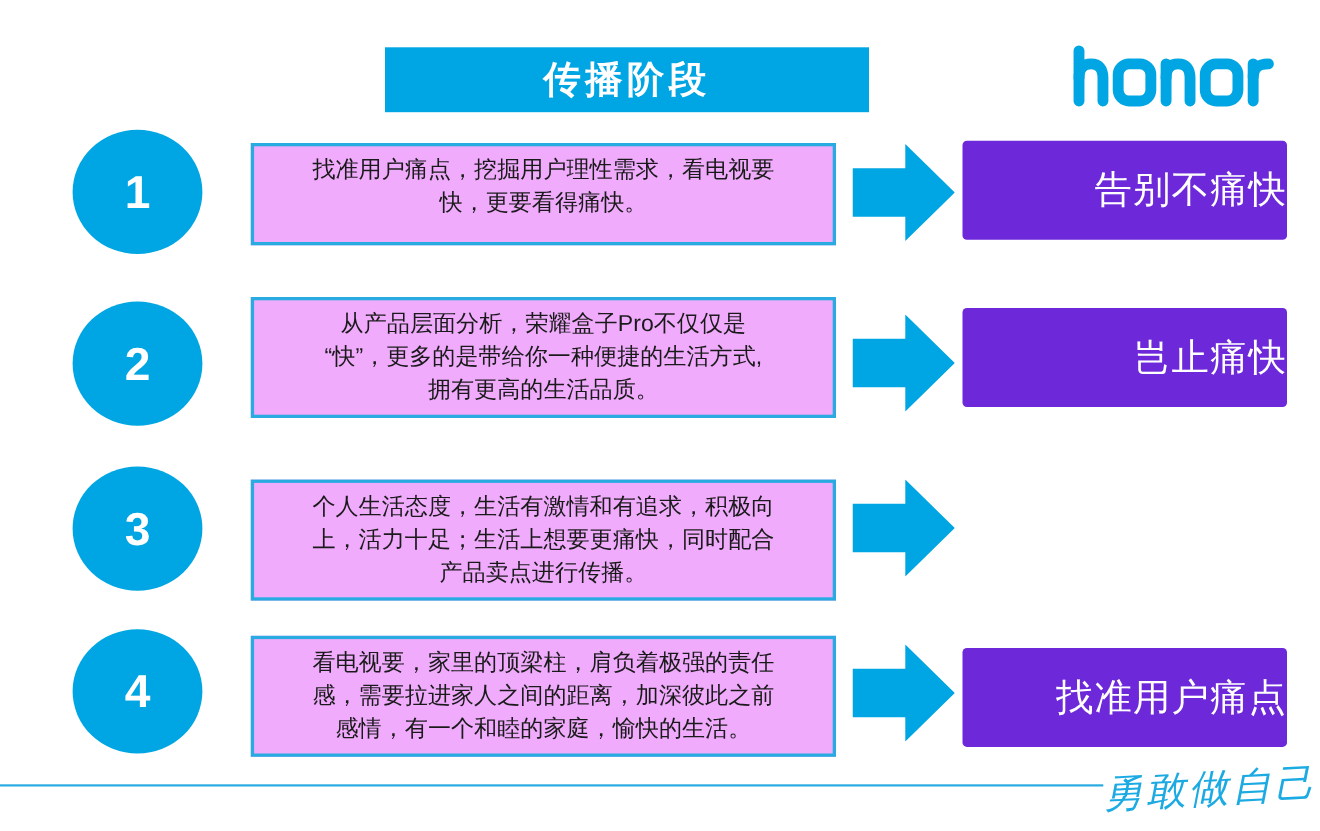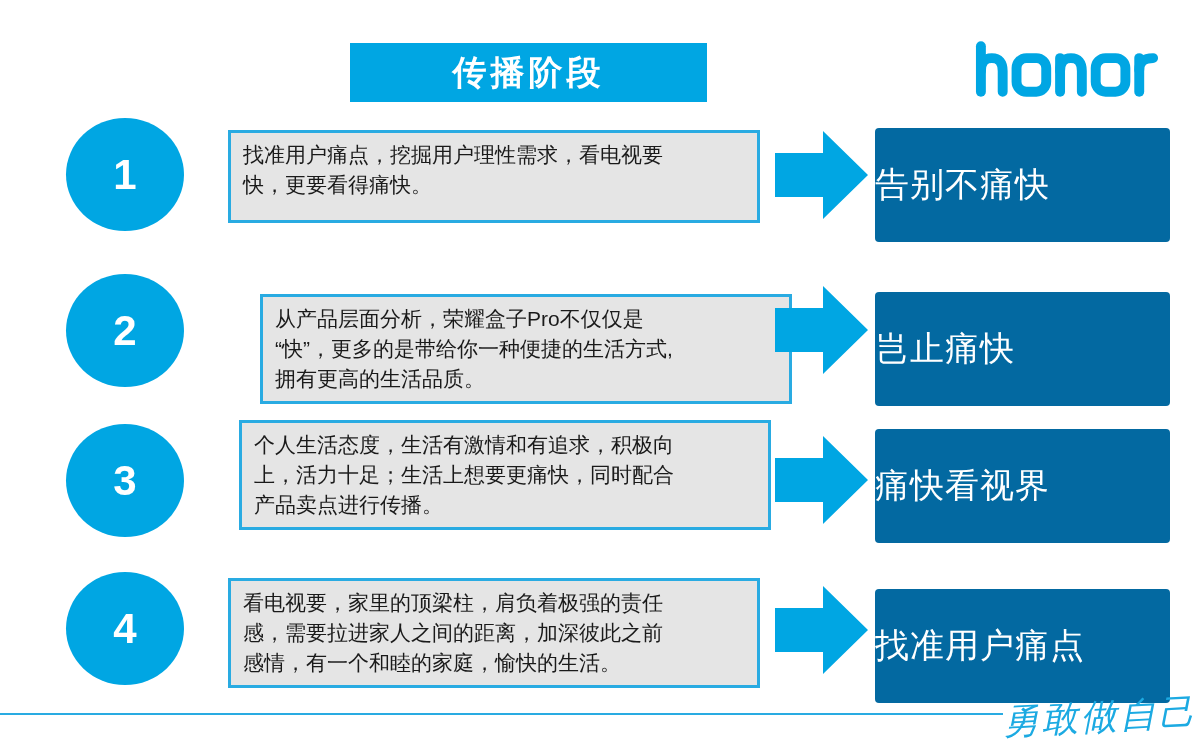--- a/index.html
+++ b/index.html
@@ -10,21 +10,21 @@
     overflow: hidden;
   }
   .slide {
     position: relative;
     width: 1200px; height: 755px;
     background: #ffffff;
   }
   
   .header-bar {
     position: absolute; left: 350px; top: 43px;
-    width: 357px; height: 59px;
+    width: 440px; height: 59px;
     background: #00A6E3;
     display: flex; align-items: center; justify-content: center;
   }
   .header-bar .title {
     color: #ffffff; font-size: 34px; font-weight: bold;
     letter-spacing: 4px;
   }
   
   .logo {
     position: absolute; left: 972px; top: 40px;
@@ -45,50 +45,51 @@
     color: #ffffff; font-size: 42px; font-weight: bold;
   }
   .r1 .circle { top: 0px; }
   .r2 .circle { top: 4px; }
   .r3 .circle { top: 4px; }
   .r4 .circle { top: 2px; }
 
   .descbox {
     position: absolute; left: 228px;
     width: 532px;
-    background: #e5e5e5;
+    background: #f0abfc;
     border: 3px solid #29ABE2;
     padding: 7px 12px 6px 12px;
+    text-align: center;
   }
   .r1 .descbox { top: 12px; height: 93px; }
-  .r2 .descbox { top: 24px;  height: 110px; margin-left: 32px; }
-  .r3 .descbox { top: 0;  height: 110px; margin-left: 11px; }
+  .r2 .descbox { top: 0;  height: 110px; }
+  .r3 .descbox { top: 16px;  height: 110px; }
   .r4 .descbox { top: 8px;  height: 110px; }
   .descbox .desc {
     color: #1a1a1a; font-size: 21px; line-height: 30px;
     white-space: pre-line;
   }
 
   .arrow {
     position: absolute; left: 775px;
     width: 93px; height: 88px;
   }
   .r1 .arrow { top: 13px; }
   .r2 .arrow { top: 16px; }
   .r3 .arrow { top: 16px; }
   .r4 .arrow { top: 16px; }
 
   .resultbox {
     position: absolute; left: 875px;
-    width: 295px; height: 114px;
-    background: #0369a1; border-radius: 4px;
-    display: flex; align-items: center; justify-content: flex-start;
+    width: 295px; height: 90px;
+    background: #6d28d9; border-radius: 4px;
+    display: flex; align-items: center; justify-content: flex-end;
   }
   .r1 .resultbox { top: 10px; }
-  .r2 .resultbox { top: 22px; }
+  .r2 .resultbox { top: 10px; }
   .r3 .resultbox { top: 9px; }
   .r4 .resultbox { top: 19px; }
   .resultbox .result {
     color: #ffffff; font-size: 34px; letter-spacing: 1px;
   }
 
   
   .footer-line {
     position: absolute; left: 0; top: 713px;
     width: 1003px; height: 2px;
@@ -168,23 +169,20 @@
       <span>3</span>
     </div>
     <div class="descbox">
       <div class="desc">个人生活态度，生活有激情和有追求，积极向
 上，活力十足；生活上想要更痛快，同时配合
 产品卖点进行传播。</div>
     </div>
     <svg class="arrow" viewBox="0 0 93 88">
       <polygon points="0,22 48,22 48,0 93,44 48,88 48,66 0,66" fill="#00A6E3"></polygon>
     </svg>
-    <div class="resultbox">
-      <span class="result">痛快看视界</span>
-    </div>
   </div>
 
   <div class="row r4">
     <div class="circle">
       <span>4</span>
     </div>
     <div class="descbox">
       <div class="desc">看电视要，家里的顶梁柱，肩负着极强的责任
 感，需要拉进家人之间的距离，加深彼此之前
 感情，有一个和睦的家庭，愉快的生活。</div>

